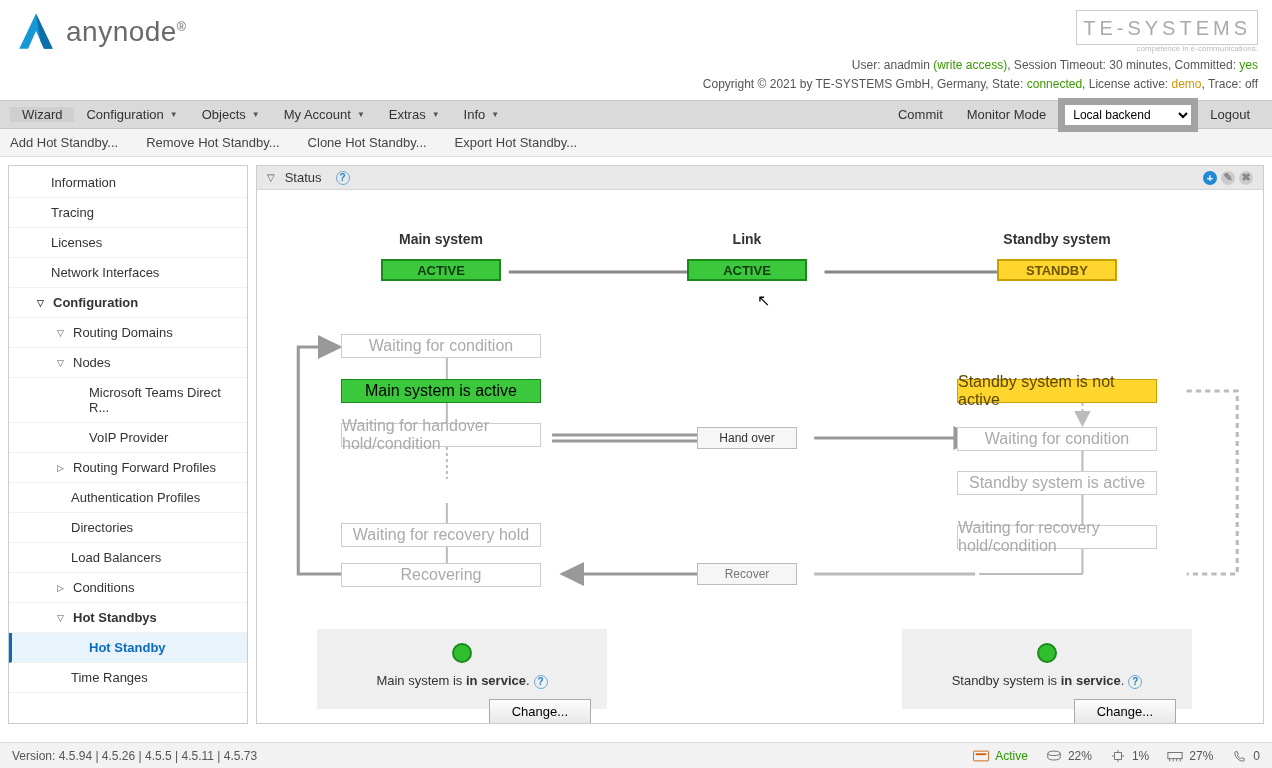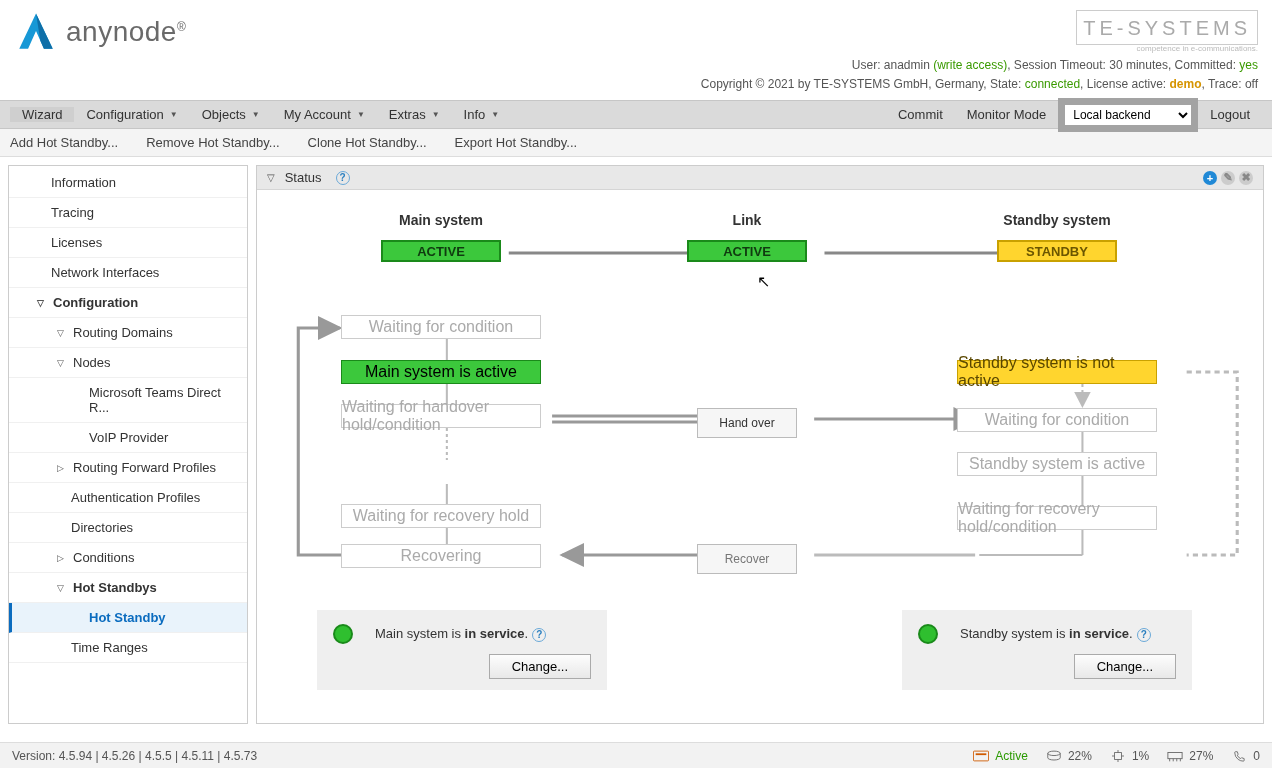--- a/index.html
+++ b/index.html
@@ -6,21 +6,21 @@
 body { font-family: Arial, Helvetica, sans-serif; font-size: 13px; color: #333; background: #fff; width: 1272px; height: 768px; overflow: hidden; position: relative; }
 
 
 .header { display: flex; align-items: flex-start; padding: 10px 14px 6px 14px; }
 .logo-area { display: flex; align-items: center; }
 .logo-a { width: 44px; height: 44px; margin-right: 8px; }
 .brand { font-size: 28px; color: #6a6a6a; font-weight: 400; letter-spacing: 0.5px; }
 .brand sup { font-size: 12px; vertical-align: super; }
 .header-right { margin-left: auto; text-align: right; font-size: 12px; color: #555; line-height: 1.6; }
 .header-right .green { color: #3a9a00; }
-.header-right .orange { color: #d69400; font-weight: bold; }
+.header-right .orange { color: #d69400; }
 .te-logo { font-family: Arial; font-size: 20px; letter-spacing: 4px; color: #aaa; font-weight: 300; border: 1px solid #ccc; padding: 1px 6px 0 6px; display: inline-block; }
 .te-sub { font-size: 8px; color: #bbb; letter-spacing: 0; display:block; margin-top:-2px;}
 
 
 .menubar { background: #dadada; border-top: 1px solid #c6c6c6; border-bottom: 1px solid #c6c6c6; display: flex; align-items: center; padding: 0 10px; height: 29px; }
 .menubar .mitem { padding: 0 12px; color: #333; cursor: pointer; display:flex; align-items:center; gap:4px;}
 .menubar .mitem.active { background: #cfcfcf; }
 .menubar .spacer { flex: 1; }
 .menubar select { font-size: 12px; padding: 2px 4px; width: 140px; background:#fff; border:7px solid #a3a3a3;}
 .caret-down::after { content: "▼"; font-size: 8px; color: #555; margin-left:2px;}
@@ -43,34 +43,34 @@
 .mainpane { flex: 1; border: 1px solid #ccc; background: #fff; position: relative; overflow:auto;}
 .status-bar { background: #e8e8e8; border-bottom: 1px solid #d5d5d5; padding: 4px 10px; font-size: 13px; display: flex; align-items: center; gap: 10px; }
 .status-bar .tri { font-size:10px; color:#555;}
 .status-bar .right-icons { margin-left:auto; display:flex; gap:4px;}
 .circ-icon { width:14px; height:14px; border-radius:50%; display:inline-flex; align-items:center; justify-content:center; font-size:11px; font-weight:bold;}
 .circ-blue { background:#2089d6; color:#fff;}
 .circ-grey { background:#ccc; color:#888;}
 .help-icon { width:14px; height:14px; border-radius:50%; border:1px solid #6aa9d8; color:#2a7fbf; display:inline-flex; align-items:center; justify-content:center; font-size:10px; font-weight:bold; margin-left:4px; cursor:pointer;}
 
 
-.diagram { position: relative; height: 560px; }
+.diagram { position: relative; height: 560px; margin-top: 19px; }
 .sys-label { position:absolute; font-weight:bold; font-size:14px; color:#333; text-align:center; width:120px;}
 .status-box { position:absolute; width:120px; height:22px; border:2px solid; display:flex; align-items:center; justify-content:center; font-weight:bold; font-size:13px;}
 .sb-green { background:#3cc83c; border-color:#1a8a1a; color:#103b10;}
 .sb-yellow { background:#ffd52e; border-color:#c9a100; color:#6b5600;}
 
 .state-box { position:absolute; width:200px; height:24px; border:1px solid #ccc; background:#fff; color:#aaa; display:flex; align-items:center; justify-content:center; font-size:16px;}
 .state-box.on-green { background:#3cc83c; border-color:#1a8a1a; color:#000000; font-weight:500;}
 .state-box.on-yellow { background:#ffd52e; border-color:#c9a100; color:#5a4700; font-weight:500;}
 
-.action-box { position:absolute; width:100px; height:30px; border:1px solid #bbb; background:#f6f6f6; color:#777; display:flex; align-items:center; justify-content:center; font-size:12px;}
+.action-box { position:absolute; width:100px; height:22px; border:1px solid #bbb; background:#f6f6f6; color:#777; display:flex; align-items:center; justify-content:center; font-size:12px;}
 
 .info-panel { position:absolute; background:#efefef; width:290px; height:80px; padding:14px 16px; display:flex; flex-direction:column; gap:10px;}
-.info-panel .row1 { display:flex; align-items:center; gap:22px; font-size:13px;}
+.info-panel .row1 { display:flex; align-items:center; gap:10px; font-size:13px;flex-direction:column;}
 .green-dot { width:20px; height:20px; border-radius:50%; background:#2fbf2f; border:2px solid #1a8a1a;}
 .change-btn { align-self:flex-end; padding:4px 22px; border:1px solid #aaa; background:linear-gradient(#fdfdfd,#e8e8e8); font-size:13px; cursor:pointer;}
 
 
 .connectors { position:absolute; left:0; top:0; width:100%; height:100%; pointer-events:none;}
 
 
 .footer { position:absolute; bottom:0; left:0; right:0; height:26px; background:#f2f2f2; border-top:1px solid #ddd; display:flex; align-items:center; padding:0 12px; font-size:12px; color:#555; gap:18px;}
 .footer .fspacer { flex:1;}
 .footer .fstat { display:flex; align-items:center; gap:6px;}
@@ -153,20 +153,21 @@
         <span>Nodes</span>
       </div>
     <div class="nav-item lvl3">Microsoft Teams Direct R...</div>
     <div class="nav-item lvl3">VoIP Provider</div>
     <div class="nav-item lvl2">
         <span class="tree-caret">▷</span>
         <span>Routing Forward Profiles</span>
       </div>
     <div class="nav-item lvl2" style="padding-left:62px">Authentication Profiles</div>
     <div class="nav-item lvl2" style="padding-left:62px">Directories</div>
+    <div class="nav-item lvl2" style="padding-left:62px">Load Balancers</div>
     <div class="nav-item lvl2">
         <span class="tree-caret">▷</span>
         <span>Conditions</span>
       </div>
     <div class="nav-item lvl2">
         <span class="tree-caret">▽</span>
         <b>Hot Standbys</b>
       </div>
     <div class="nav-item lvl3 selected">Hot Standby</div>
     <div class="nav-item lvl2" style="padding-left:62px">Time Ranges</div>

